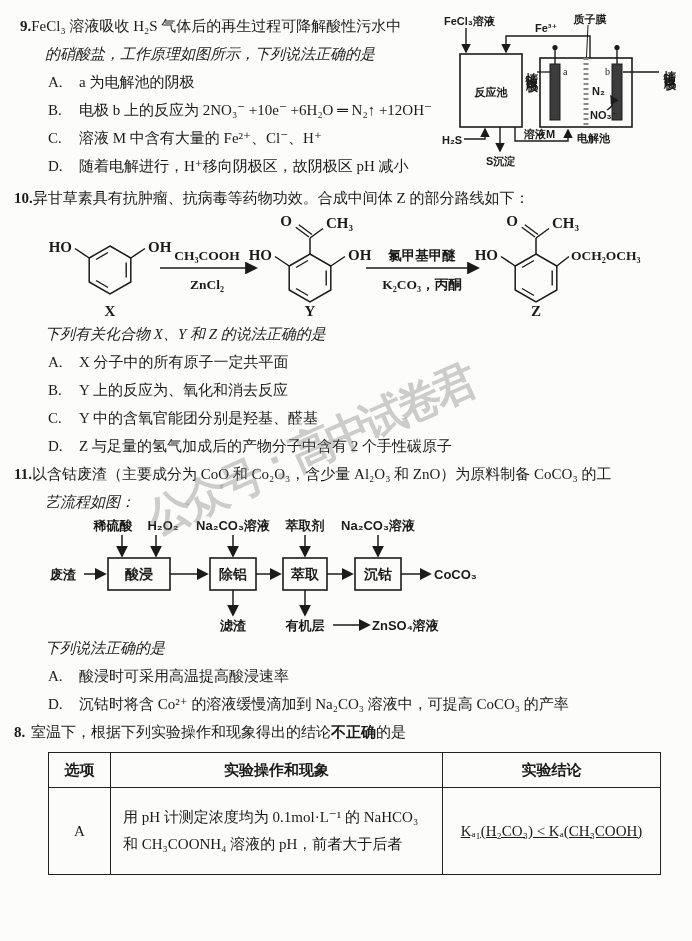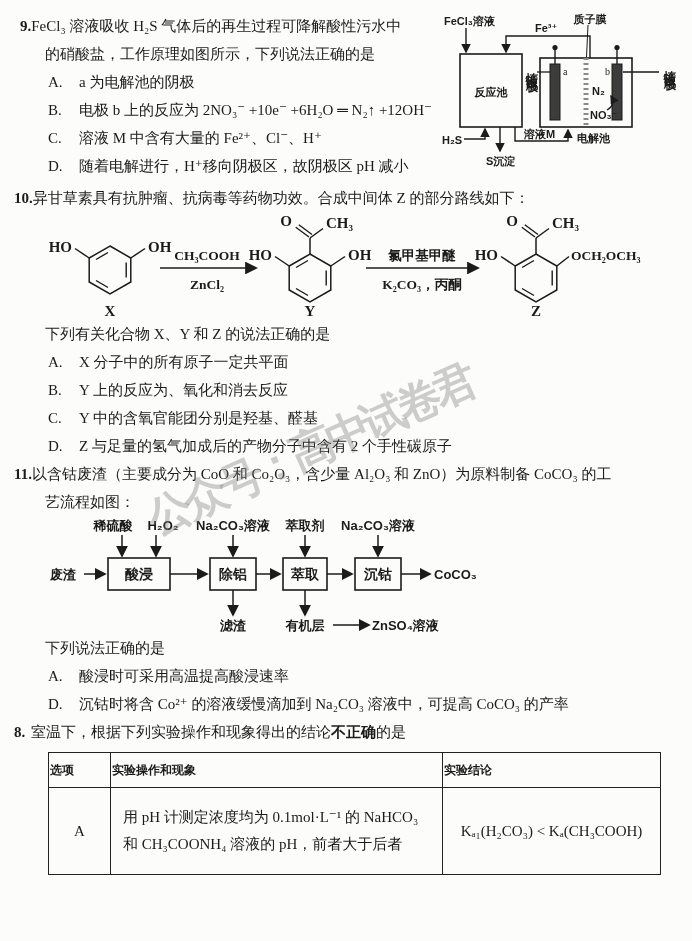--- a/index.html
+++ b/index.html
@@ -13,21 +13,21 @@
     position:absolute;left:150px;top:492px;z-index:5;pointer-events:none;
     font-size:44px;letter-spacing:-5px;font-weight:600;white-space:nowrap;
     color:rgba(125,125,125,0.38);
     transform:rotate(-24deg);transform-origin:0 50%;
   }
   .q{position:relative;}
   .qline{display:flex;line-height:28px;}
   .qnum{flex:0 0 31px;padding-left:14px;box-sizing:border-box;font-weight:600;}
   .qnum.n9{padding-left:20px;}
   .stem{white-space:nowrap;}
-  .stem-cont{padding-left:45px;line-height:28px;white-space:nowrap;}
+  .stem-cont{padding-left:45px;line-height:28px;white-space:nowrap;font-style:italic;}
   .opt{padding-left:48px;line-height:28px;white-space:nowrap;}
   .optlabel{display:inline-block;width:31px;}
   .q9{min-height:172px;}
   .q9 .qline,.q9 .stem-cont,.q9 .opt{max-width:445px;}
   .q9-diagram{position:absolute;top:0;right:0;width:252px;height:162px;}
   .q9-diagram svg{position:absolute;left:0;top:0;}
   .vlabel{
     position:absolute;writing-mode:vertical-rl;text-orientation:upright;
     font-size:12px;font-weight:700;letter-spacing:3px;
     font-family:"Liberation Sans","DejaVu Sans",sans-serif;
@@ -43,25 +43,25 @@
   .xyz{font-size:15px;font-weight:600;}
   .flow-label{font-size:13px;font-weight:700;font-family:"Liberation Sans","DejaVu Sans",sans-serif;}
   .flow-step{font-size:14px;font-weight:700;font-family:"Liberation Sans","DejaVu Sans",sans-serif;}
   .scheme,.flowchart{display:block;}
   .emph{font-weight:700;-webkit-text-emphasis:filled dot under;text-emphasis:filled dot under;}
   table.exp{
     border-collapse:collapse;margin:6px 0 0 48px;width:612px;table-layout:fixed;
     border:1.8px solid #222;
   }
   table.exp th,table.exp td{border:1.3px solid #222;}
-  table.exp th{height:32px;font-size:12px;font-weight:700;text-align:left;}
+  table.exp th{height:32px;font-size:15px;font-weight:700;text-align:center;}
   table.exp td{height:78px;font-size:15px;vertical-align:middle;}
   td.c-opt{text-align:center;}
   td.c-op{padding:4px 12px;line-height:27px;}
-  td.c-con{text-align:center;padding:0 6px;}
+  td.c-con{text-align:center;padding:0 6px;text-decoration:underline;}
   .colw-opt{width:62px;}.colw-op{width:332px;}.colw-con{width:218px;}
 </style>
 </head>
 <body>
 
 <div class="page">
 
   <div class="watermark">公众号：高中试卷君</div>
 
   <section class="q q9">

